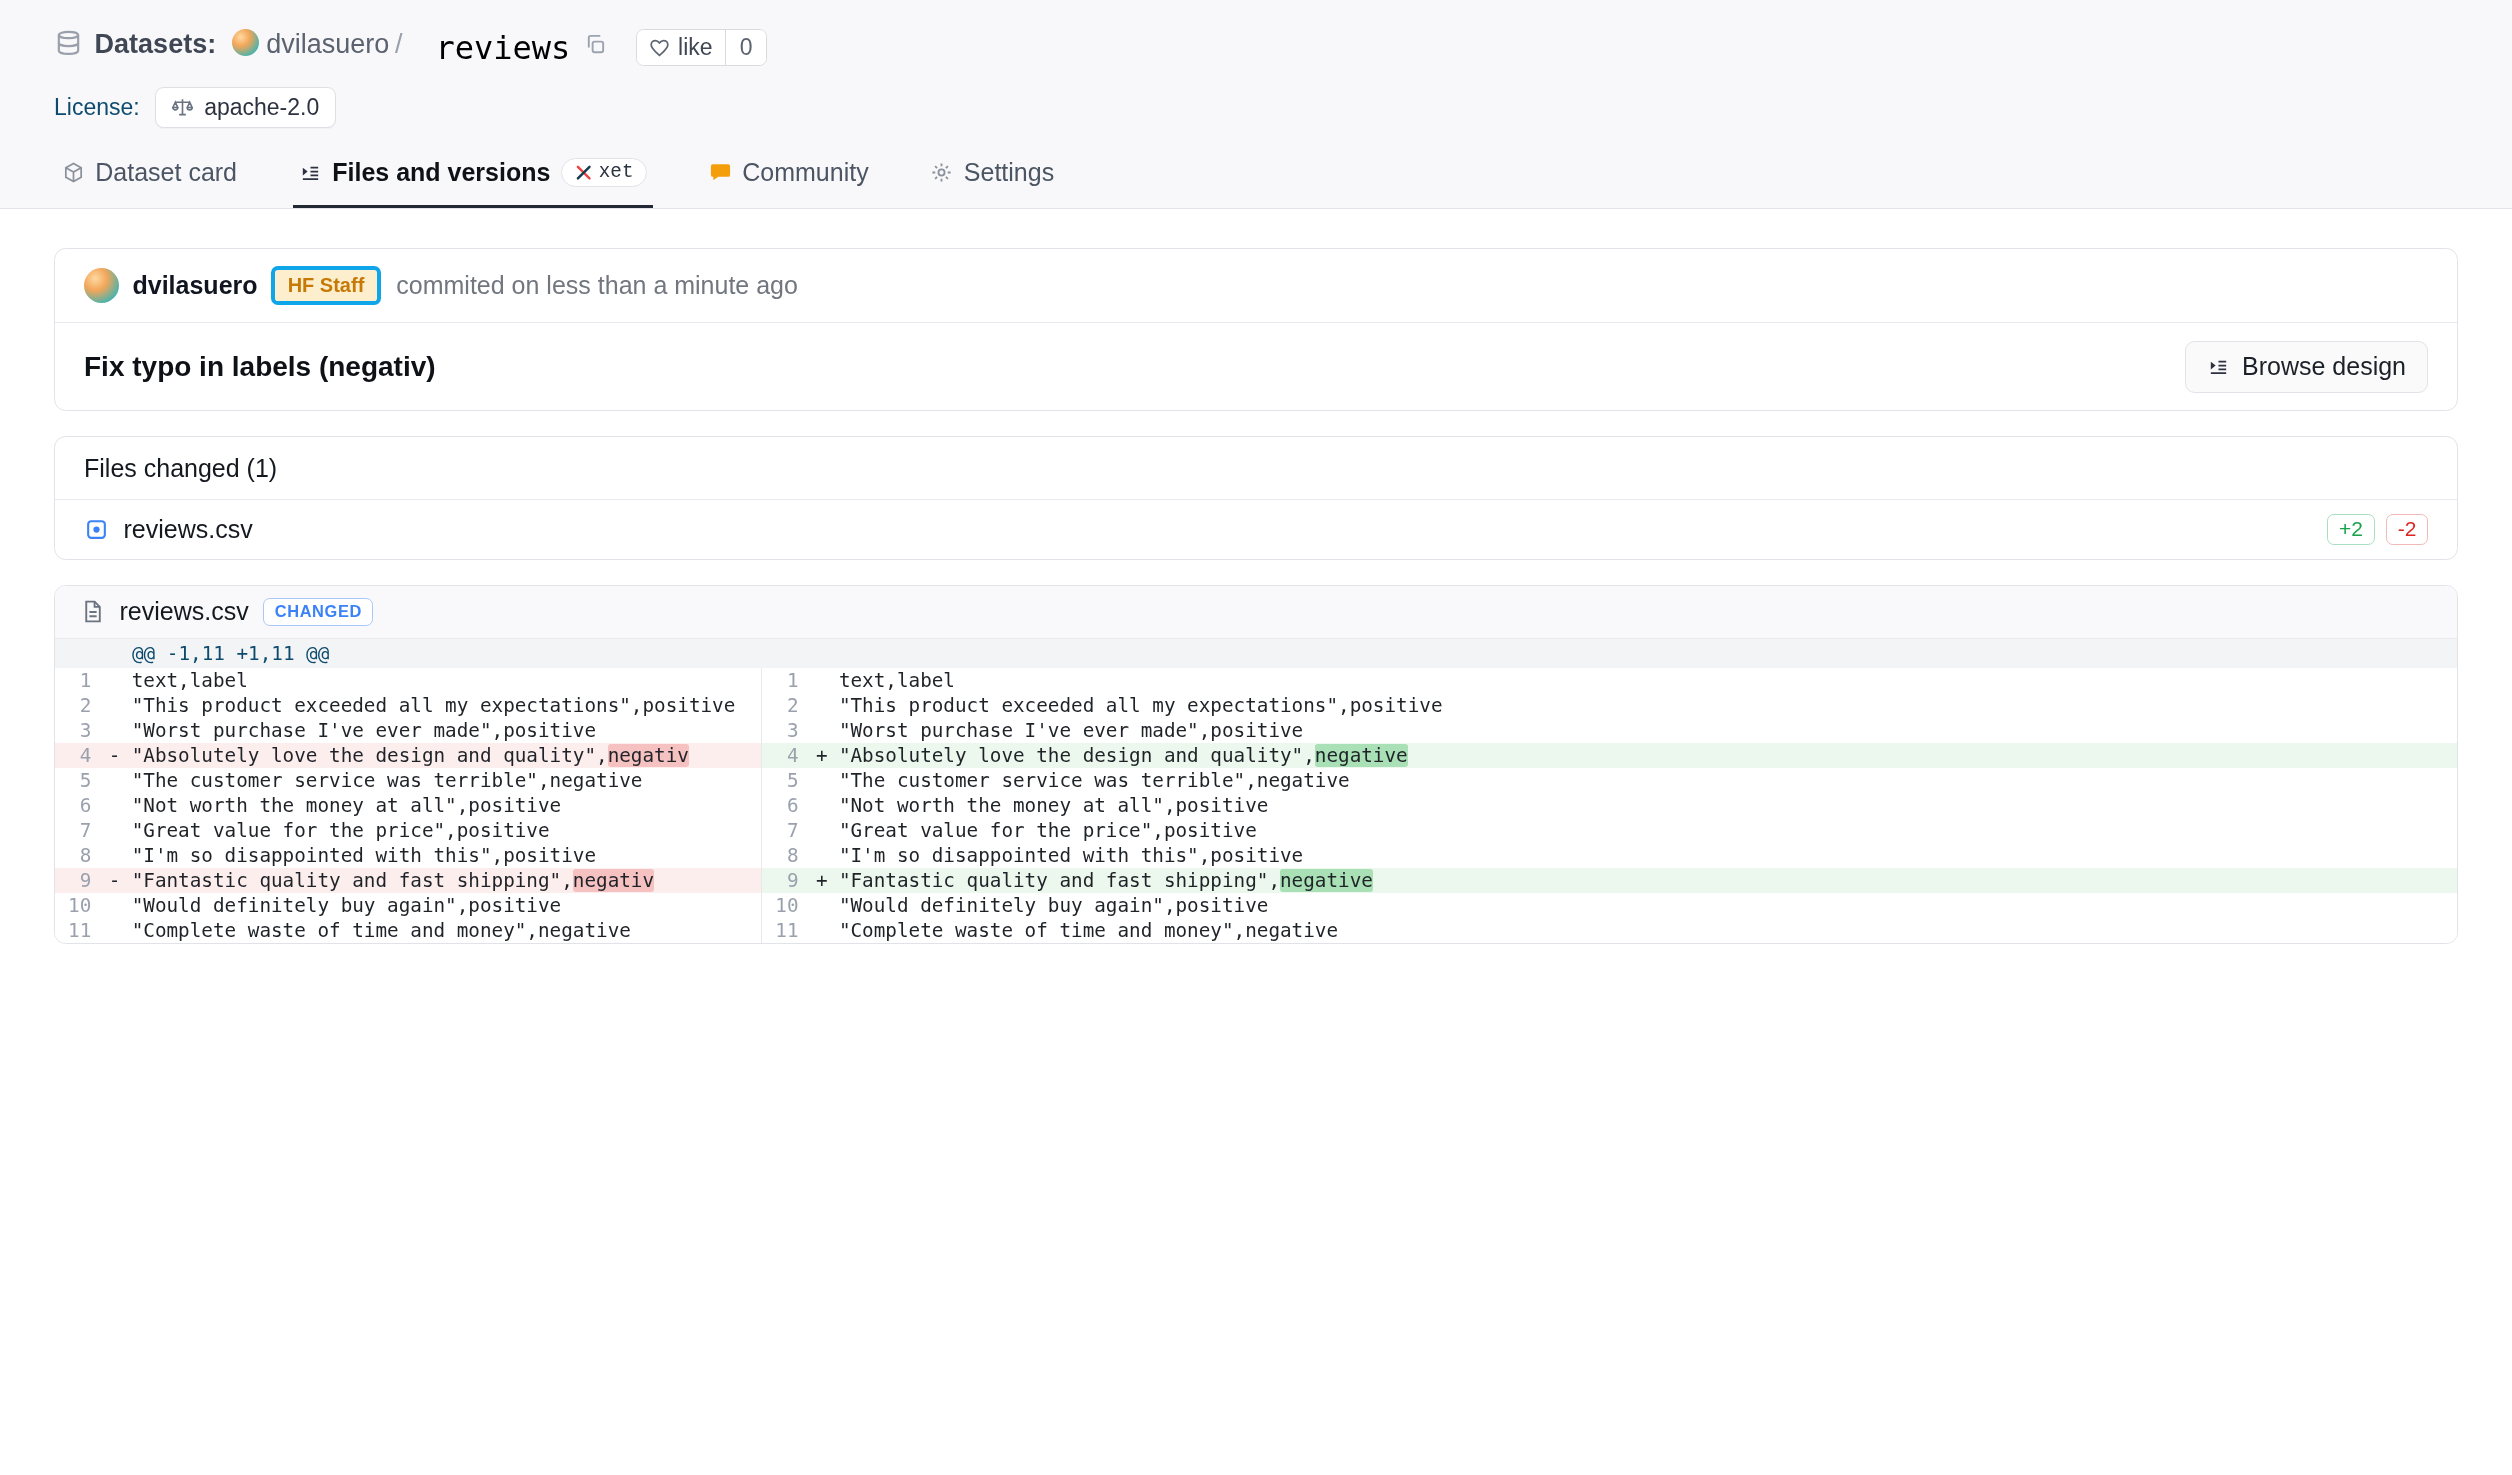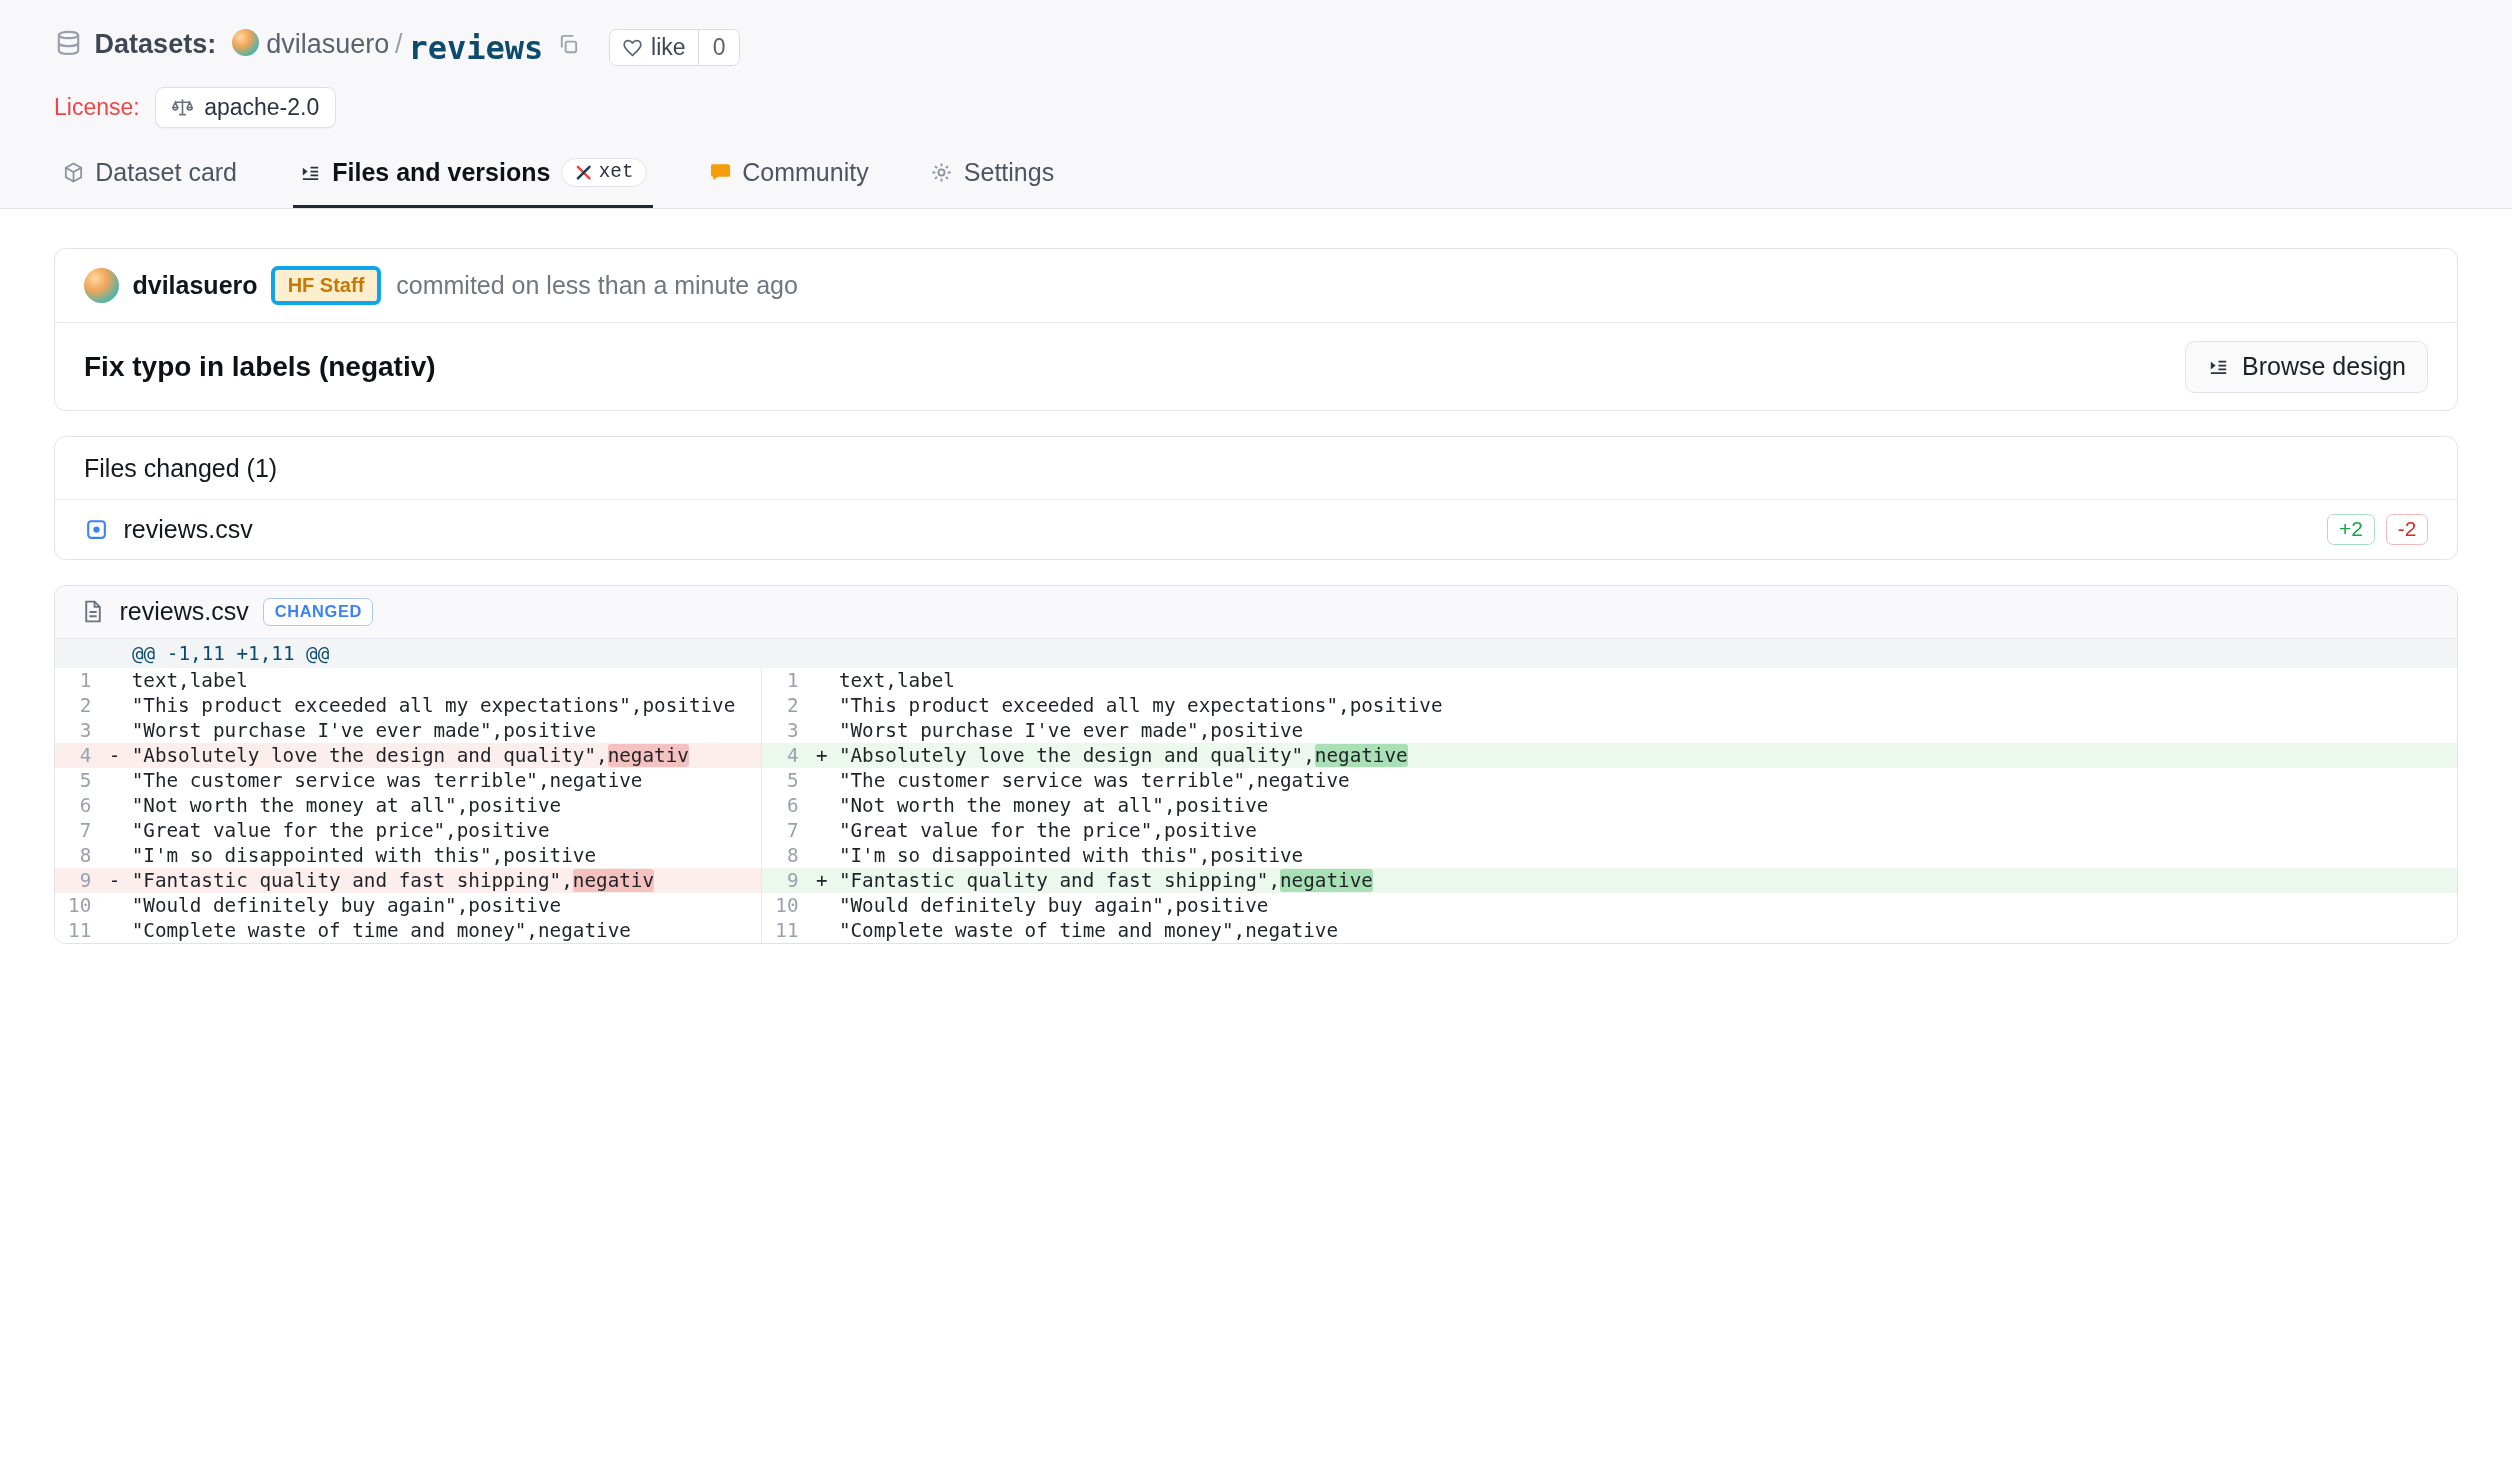--- a/index.html
+++ b/index.html
@@ -20,28 +20,28 @@
     padding: 29px 54px 0 54px;
   }
   .header-row { display:flex; align-items:flex-start; height:46px; }
   .ds-icon { margin-right: 11.6px; }
   .section-label { font-size:27px; font-weight:700; color:#3f4654; margin-right:15.4px; }
   .avatar { border-radius:50%; background: radial-gradient(circle at 32% 30%, #ffd9a0 0%, #f2a65a 35%, #4fb3a9 75%, #2e7f78 100%); flex:none; }
   .avatar.sm { width:27px; height:27px; margin-right:7.7px; }
   .avatar.md { width:35px; height:35px; margin-right:13.5px; }
   .owner { font-size:27px; color:#5b6270; text-decoration:none; cursor:pointer; }
   .sep { font-size:27px; color:#9aa0ab; margin:0 5.8px; }
-  .repo { font-family:"DejaVu Sans Mono","Liberation Mono",monospace; font-size:32px; font-weight:700; color:#0c4a6e; text-decoration:none; cursor:pointer; }
+  .repo { font-family:"DejaVu Sans Mono","Liberation Mono",monospace; font-size:32px; font-weight:400; color:#000000; text-decoration:none; cursor:pointer;margin-left:27px; }
   .copy-btn { background:none; border:none; padding:3.9px; margin-left:9.7px; cursor:pointer; }
   .like-widget { display:flex; align-items:stretch; margin-left:25px; border:1px solid #d8dade; border-radius:7.7px; overflow:hidden; background:#ffffff; height:37px; }
   .like-btn { display:flex; align-items:center; gap:7.7px; border:none; background:#fff; padding:0 12.6px; font-size:23px; color:#3f4654; cursor:pointer; }
   .like-count { border:none; border-left:1px solid #d8dade; background:#fff; padding:0 13.5px; font-size:23px; color:#5b6270; cursor:pointer; }
 
   .license-row { display:flex; align-items:center; gap:15.4px; margin-top:11.6px; height:42px; }
-  .license-label { font-size:23px; color:#ef4444; }
+  .license-label { font-size:23px; color:#0c4a6e; }
   .license-pill { display:flex; align-items:center; gap:9.7px; border:1px solid #dddfe4; background:#fff; border-radius:8.7px; padding:5.8px 15.4px; font-size:23px; color:#2c3240; cursor:pointer; box-shadow:0 1px 1px rgba(0,0,0,.03); }
 
   .tabs { display:flex; align-items:flex-end; gap:50px; margin-top:17.4px; padding-left:1.9px; }
   .tab { display:flex; align-items:center; gap:10.6px; padding:11.6px 5.8px 17.4px 5.8px; font-size:25px; color:#4b5563; border-bottom:3.9px solid transparent; cursor:pointer; }
   .tab.active { color:#0e1116; font-weight:700; border-bottom-color:#222834; }
   .xet-badge { display:flex; align-items:center; gap:6.8px; border:1px solid #e1e3e9; background:#fff; border-radius:965px; padding:2.9px 12.6px; font-size:19.3px; font-weight:400; color:#2c3240;font-family:Liberation Mono, monospace; }
 
   
   main { padding:39px 54px 58px 54px; display:flex; flex-direction:column; gap:25px; background:#fff; }
   .card { border:1px solid #e2e3e9; border-radius:11.6px; background:#fff; }

